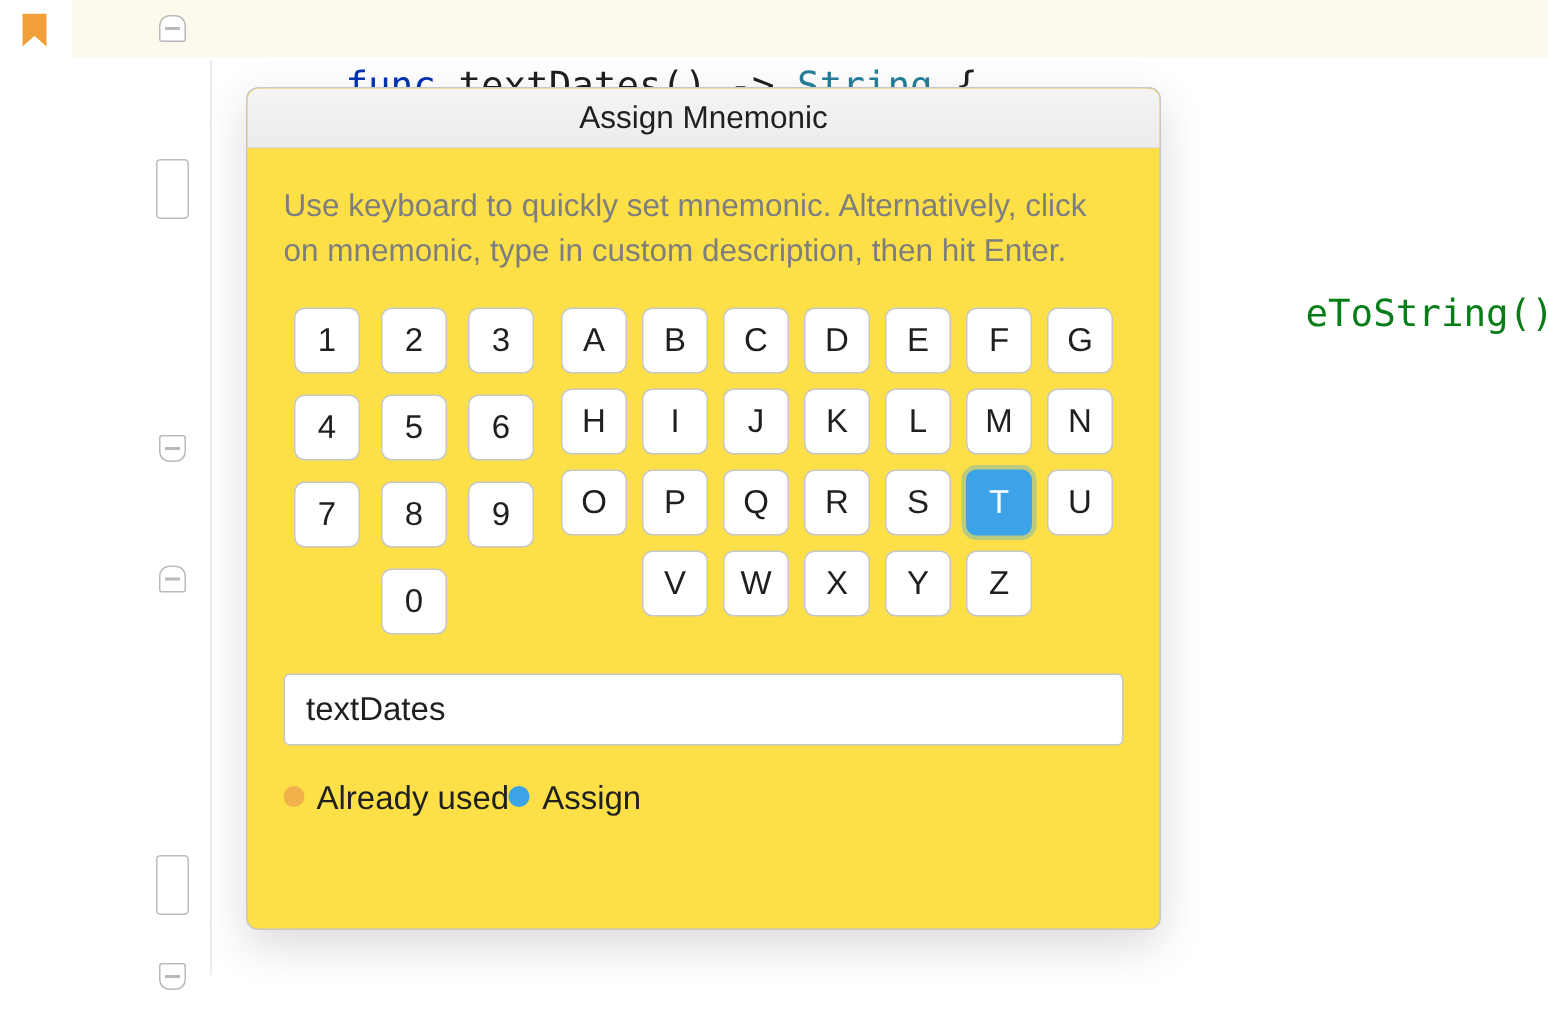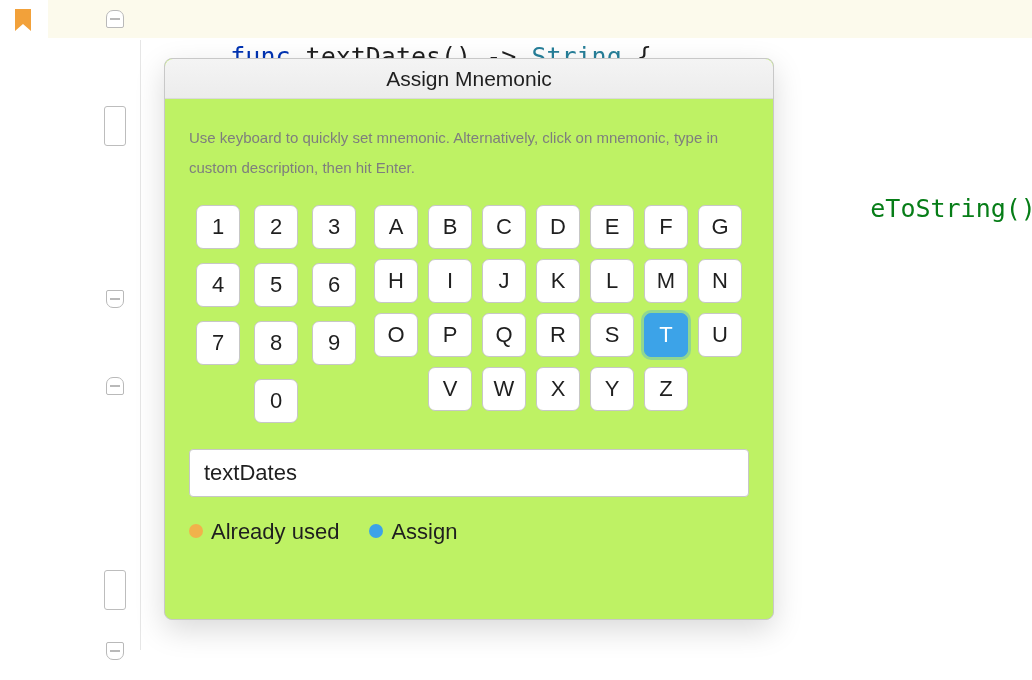--- a/index.html
+++ b/index.html
@@ -80,41 +80,41 @@
     position: absolute;
     left: 40px;
   }
 
   
   .popup {
     position: absolute;
     left: 164px; top: 58px;
     width: 610px;
     height: 562px;
-    background: #bef264;
+    background: #fde047;
     border: 1px solid #C8C8C8;
     border-radius: 8px;
     box-shadow: 0 10px 30px rgba(0,0,0,0.15);
     font-family: -apple-system, "Helvetica Neue", Arial, sans-serif;
   }
   .popup-title {
     height: 40px;
     line-height: 40px;
     text-align: center;
     font-size: 21px;
     color: #1f1f1f;
     border-bottom: 1px solid #DADADA;
     background: linear-gradient(#F4F4F4,#ECECEC);
     border-radius: 8px 8px 0 0;
   }
   .popup-body {
     padding: 24px 24px 18px 24px;
   }
   .instructions {
-    font-size: 15px;
+    font-size: 21px;
     line-height: 30px;
     color: #7E7E7E;
     margin-bottom: 22px;
   }
   .key-rows {
     display: flex;
     gap: 18px;
     justify-content: center;
   }
   .num-grid {
@@ -156,21 +156,20 @@
     border-radius: 4px;
     background: #FFFFFF;
     font-size: 22px;
     padding: 0 14px;
     font-family: inherit;
     color:#1f1f1f;
   }
   .legend {
     margin-top: 22px;
     display: flex;
-    gap: 30px;
     font-size: 22px;
     color: #1f1f1f;
     align-items: center;
   }
   .dot {
     width: 14px; height: 14px; border-radius: 50%;
     display:inline-block; margin-right:8px; vertical-align:middle;
     position:relative; top:-2px;
   }
   .dot.used { background: #F1B24B; }

